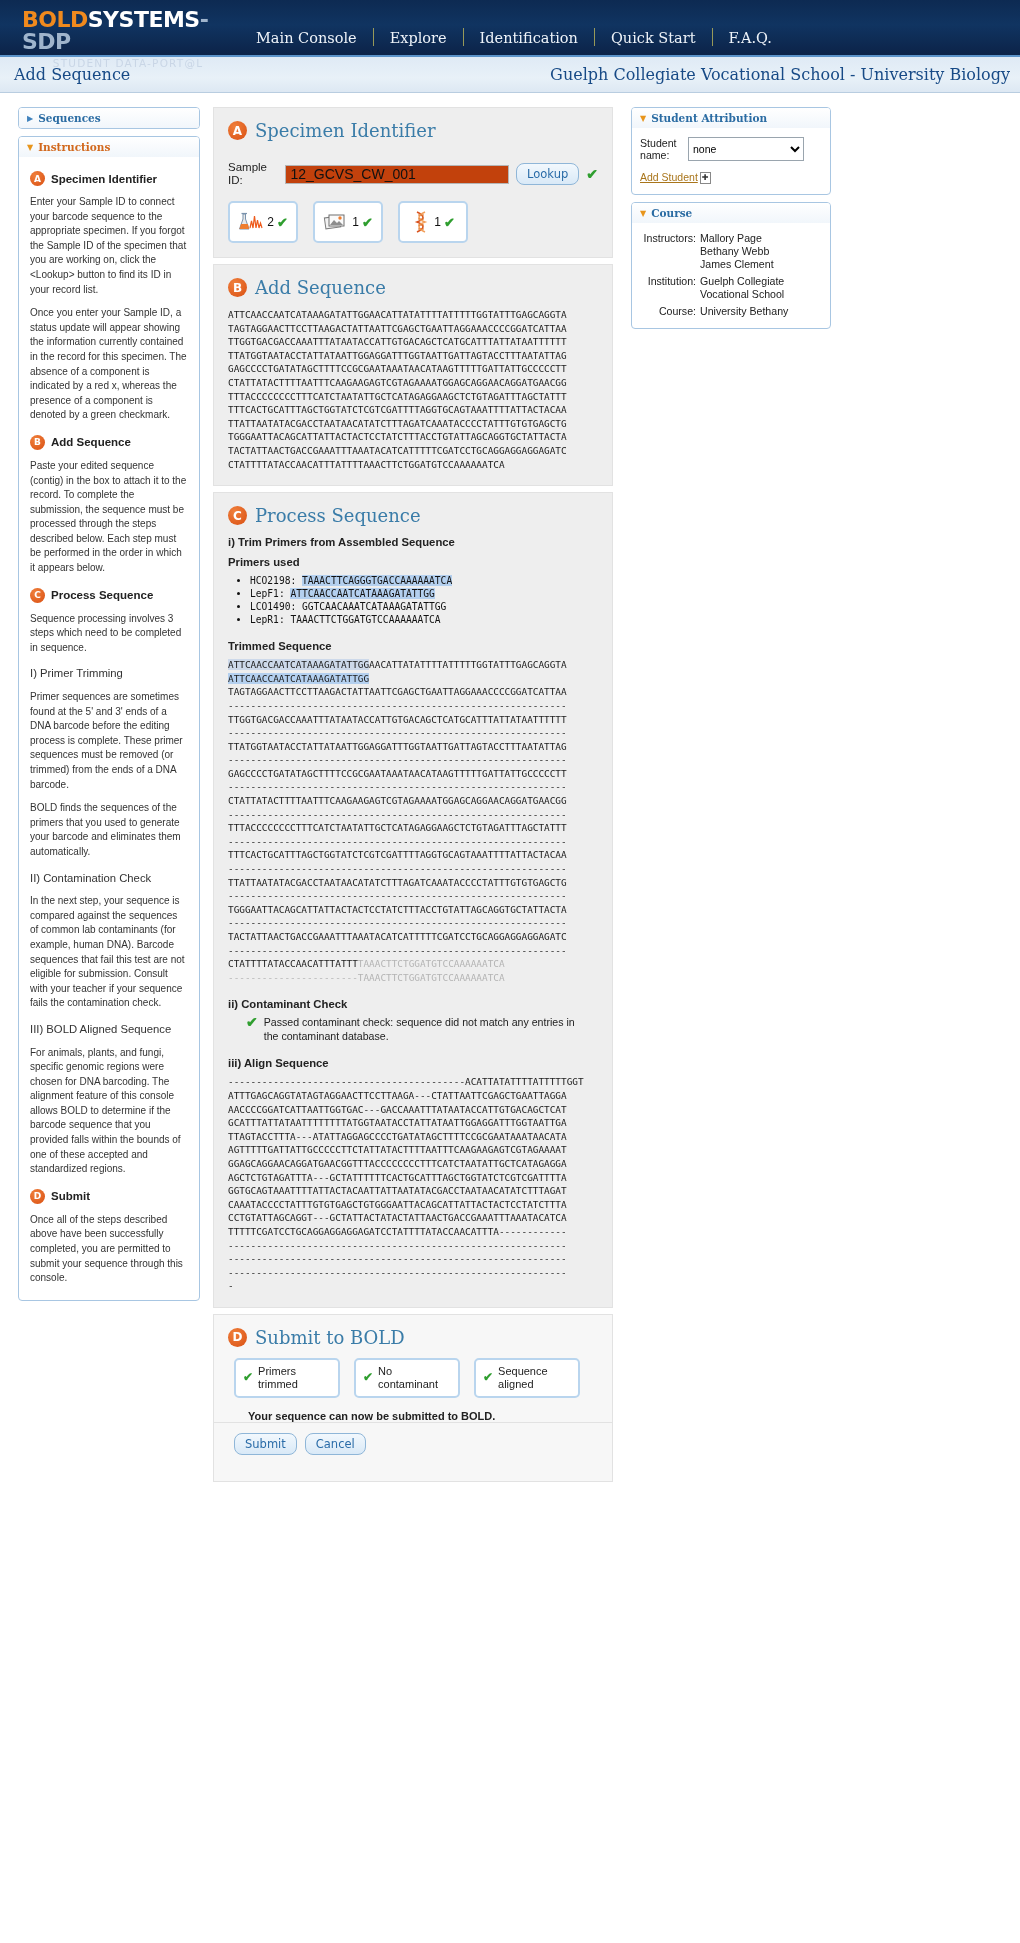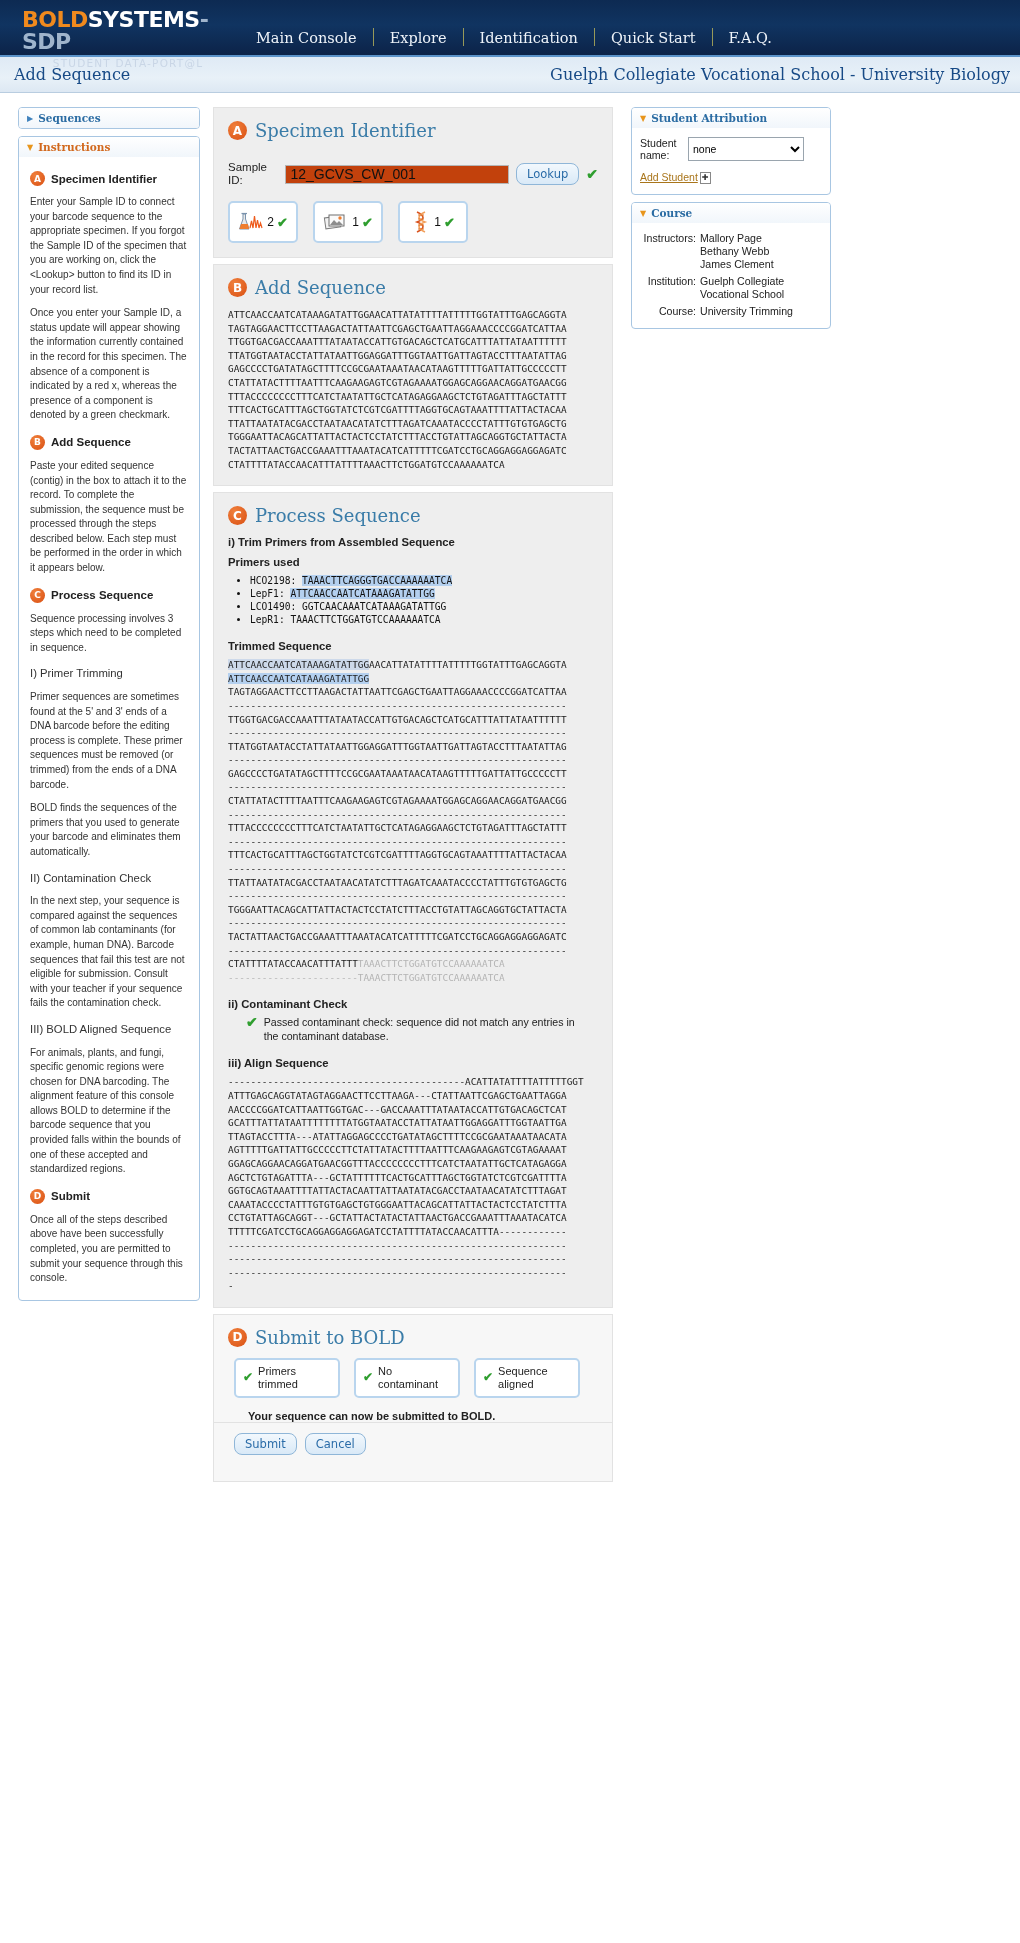--- a/index.html
+++ b/index.html
@@ -599,19 +599,19 @@
             <div>Bethany Webb</div>
             <div>James Clement</div>
           </div>
         </div>
         <div class="rgrid" style="margin-top:4px">
           <div class="rk">Institution:</div>
           <div class="rv">Guelph Collegiate Vocational School</div>
         </div>
         <div class="rgrid" style="margin-top:4px">
           <div class="rk">Course:</div>
-          <div class="rv">University Trimming</div>
+          <div class="rv">University Bethany</div>
         </div>
       </div>
     </div>
   </div>
 
 </div>
 
 </body></html>

